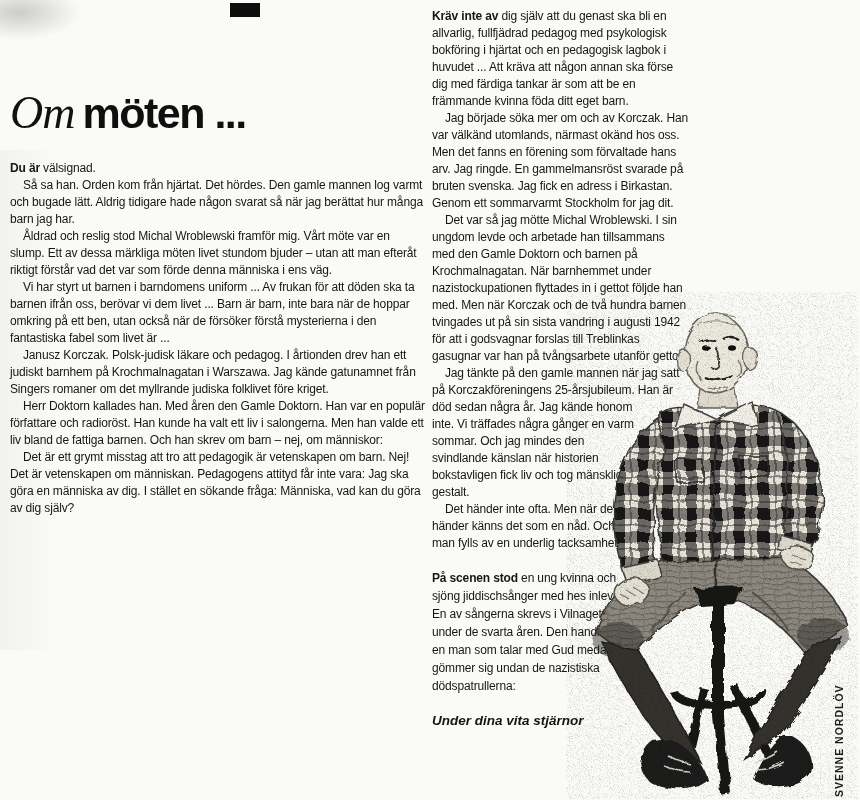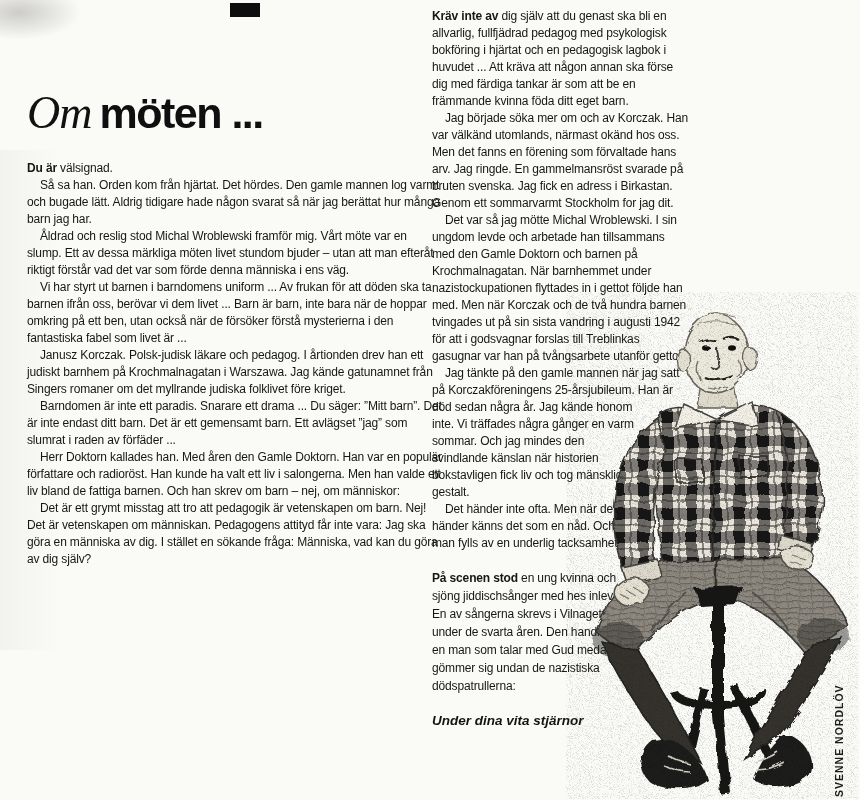--- a/index.html
+++ b/index.html
@@ -16,21 +16,21 @@
   .smudge2{position:absolute;left:0;top:150px;width:60px;height:500px;
     background:linear-gradient(90deg, rgba(140,138,130,.07), rgba(140,138,130,0));
     pointer-events:none;}
 
   
   .kicker-bar{position:absolute;left:230px;top:3px;width:30px;height:14px;background:#0d0d0d;}
   .kicker{position:absolute;left:258px;top:8px;font-size:18px;letter-spacing:9px;
     color:#161616;white-space:nowrap;}
 
   
-  .left-col{position:absolute;left:27px;top:78px;width:417px;}
+  .left-col{position:absolute;left:10px;top:78px;width:417px;}
   .right-col{position:absolute;left:432px;top:8px;width:426px;}
 
   h1.title{margin:12px 0 24px 0;padding:0;font-weight:normal;line-height:1;white-space:nowrap;}
   h1.title em{font-family:"Liberation Serif",serif;font-style:italic;font-size:46px;
     letter-spacing:-1px;margin-right:8px;color:#111;}
   h1.title strong{font-family:"Liberation Sans",sans-serif;font-weight:bold;font-size:43px;
     letter-spacing:-1.5px;color:#0f0f0f;}
 
   p.body{margin:0;font-size:12px;line-height:17px;letter-spacing:-0.15px;
     text-align:left;color:#161616;}
@@ -62,21 +62,20 @@
 
   <div class="left-col">
     <h1 class="title">
       <em>Om</em><strong>möten ...</strong>
     </h1>
     <p class="body"><b>Du är</b><span> välsignad.</span></p>
     <p class="body indent"><span>Så sa han. Orden kom från hjärtat. Det hördes. Den gamle mannen log varmt och bugade lätt. Aldrig tidigare hade någon svarat så när jag berättat hur många barn jag har.</span></p>
     <p class="body indent"><span>Åldrad och reslig stod Michal Wroblewski framför mig. Vårt möte var en slump. Ett av dessa märkliga möten livet stundom bjuder – utan att man efteråt riktigt förstår vad det var som förde denna människa i ens väg.</span></p>
     <p class="body indent"><span>Vi har styrt ut barnen i barndomens uniform ... Av frukan för att döden ska ta barnen ifrån oss, berövar vi dem livet ... Barn är barn, inte bara när de hoppar omkring på ett ben, utan också när de försöker förstå mysterierna i den fantastiska fabel som livet är ...</span></p>
     <p class="body indent"><span>Janusz Korczak. Polsk-judisk läkare och pedagog. I årtionden drev han ett judiskt barnhem på Krochmalnagatan i Warszawa. Jag kände gatunamnet från Singers romaner om det myllrande judiska folklivet före kriget.</span></p>
-    <p class="body indent"><span>Barndomen är inte ett paradis. Snarare ett drama ... Du säger: ”Mitt barn”. Det är inte endast ditt barn. Det är ett gemensamt barn. Ett avlägset ”jag” som slumrat i raden av förfäder ...</span></p>
     <p class="body indent"><span>Herr Doktorn kallades han. Med åren den Gamle Doktorn. Han var en populär författare och radioröst. Han kunde ha valt ett liv i salongerna. Men han valde ett liv bland de fattiga barnen. Och han skrev om barn – nej, om människor:</span></p>
     <p class="body indent"><span>Det är ett grymt misstag att tro att pedagogik är vetenskapen om barn. Nej! Det är vetenskapen om människan. Pedagogens attityd får inte vara: Jag ska göra en människa av dig. I stället en sökande fråga: Människa, vad kan du göra av dig själv?</span></p>
   </div>
 
   <div class="right-col">
     <div class="float-a"></div>
     <div class="float-b"></div>
 
     <p class="body"><b>Kräv inte av</b><span> dig själv att du genast ska bli en allvarlig, fullfjädrad pedagog med psykologisk bokföring i hjärtat och en pedagogisk lagbok i huvudet ... Att kräva att någon annan ska förse dig med färdiga tankar är som att be en främmande kvinna föda ditt eget barn.</span></p>
     <p class="body indent"><span>Jag började söka mer om och av Korczak. Han var välkänd utomlands, närmast okänd hos oss. Men det fanns en förening som förvaltade hans arv. Jag ringde. En gammelmansröst svarade på bruten svenska. Jag fick en adress i Birkastan. Genom ett sommarvarmt Stockholm for jag dit.</span></p>

